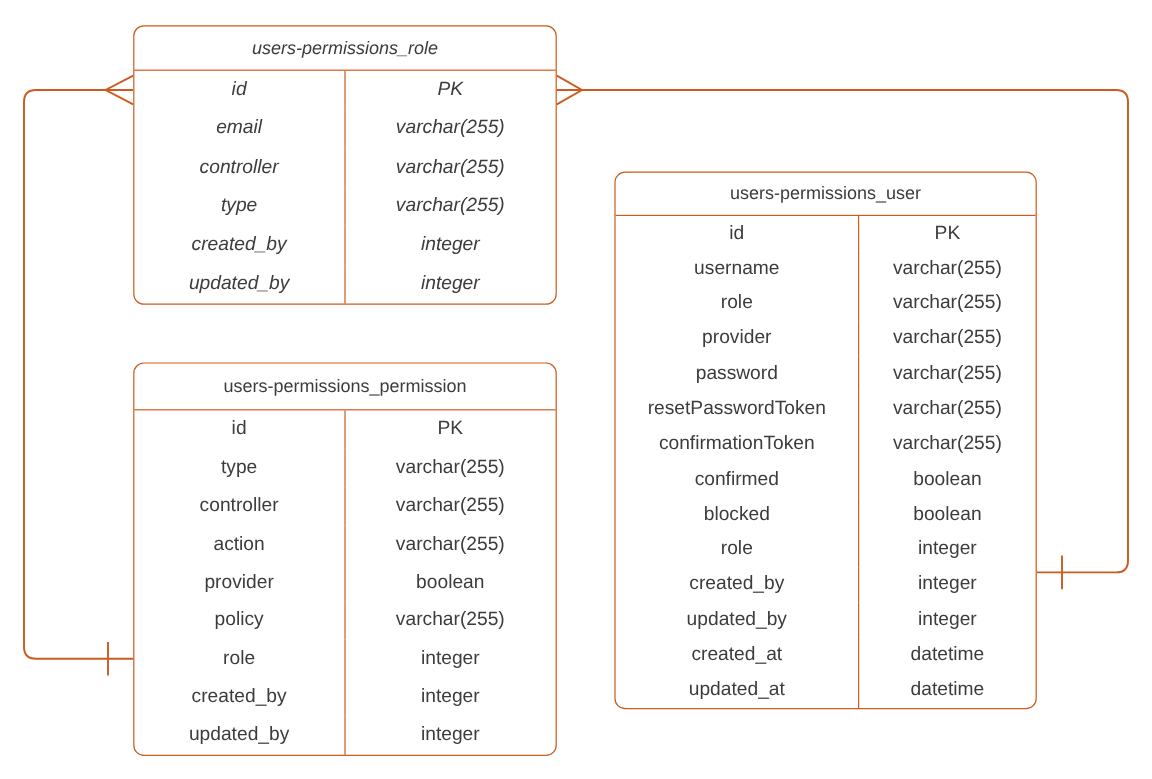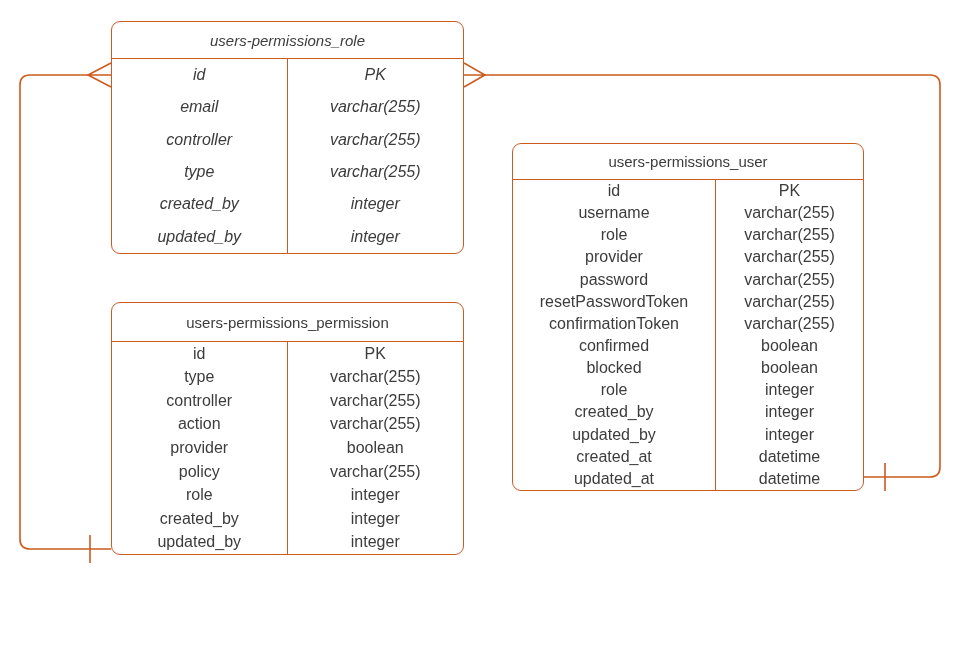--- a/index.html
+++ b/index.html
@@ -60,23 +60,23 @@
   }
   .cell.name{
     width:var(--split,50%);
     border-right:1.6px solid var(--stroke);
   }
   .cell.type{
     flex:1 1 auto;
   }
   #table-role       {left:111px; top:21px;  width:353px; height:233px;font-style:italic; --split:50%;}
   #table-role .table-title{height:37px;}
-  #table-permission {left:111px; top:302px; width:353px; height:253px; --split:50%;}
+  #table-permission {left:111px; top:302px; width:353px; height:328px; --split:50%;}
   #table-permission .table-title{height:39px;}
-  #table-user       {left:512px; top:143px; width:352px; height:348px; --split:58%;}
+  #table-user       {left:512px; top:143px; width:352px; height:448px; --split:58%;}
   #table-user .table-title{height:36px;}
 </style>
 </head>
 <body>
 
 <div id="canvas">
 
   <svg id="connectors" viewBox="0 0 960 649" xmlns="http://www.w3.org/2000/svg">
 
     <g>

